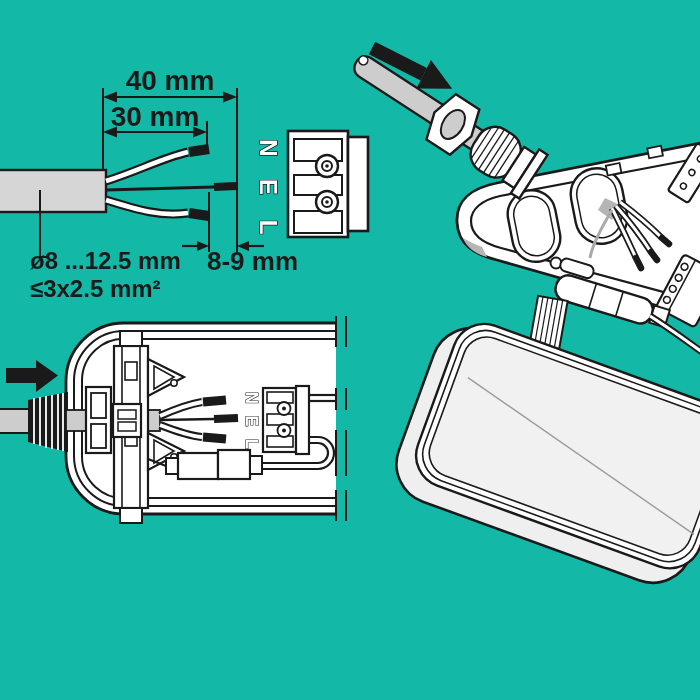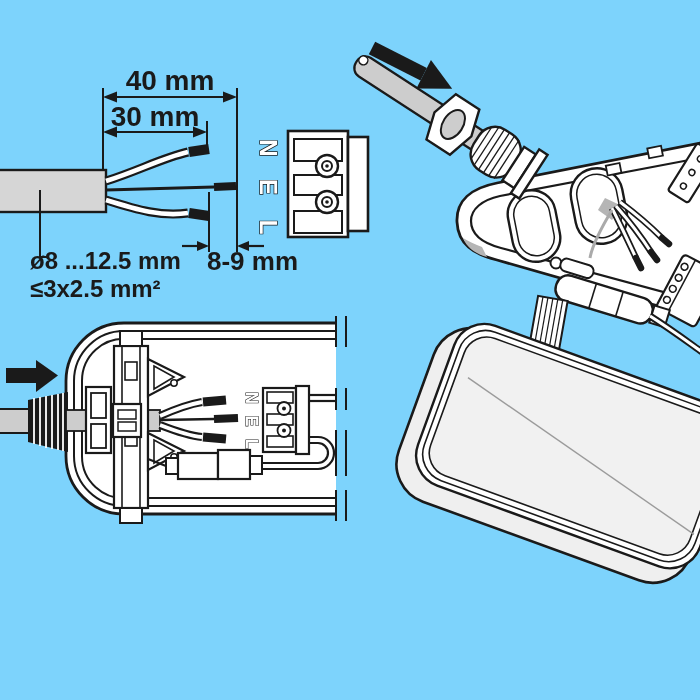--- a/index.html
+++ b/index.html
@@ -1,16 +1,16 @@
 <!DOCTYPE html>
 <html><head>
 <meta charset="utf-8">
 <style>
   html,body{margin:0;padding:0;background:#ffffff;}
-  .stage{position:relative;width:700px;height:700px;background:#7dd3fc;overflow:hidden;
+  .stage{position:relative;width:700px;height:700px;background:#14b8a6;overflow:hidden;
          font-family:"Liberation Sans", sans-serif;}
   svg text{font-family:"Liberation Sans", sans-serif;}
   .dim-text{font-weight:bold;fill:#1a1a1a;}
   .nel{font-weight:bold;fill:#ffffff;stroke:#1a1a1a;paint-order:stroke;}
 </style>
 </head>
 <body>
 
 <div class="stage">
 <svg width="700" height="700" viewBox="0 0 700 700">

